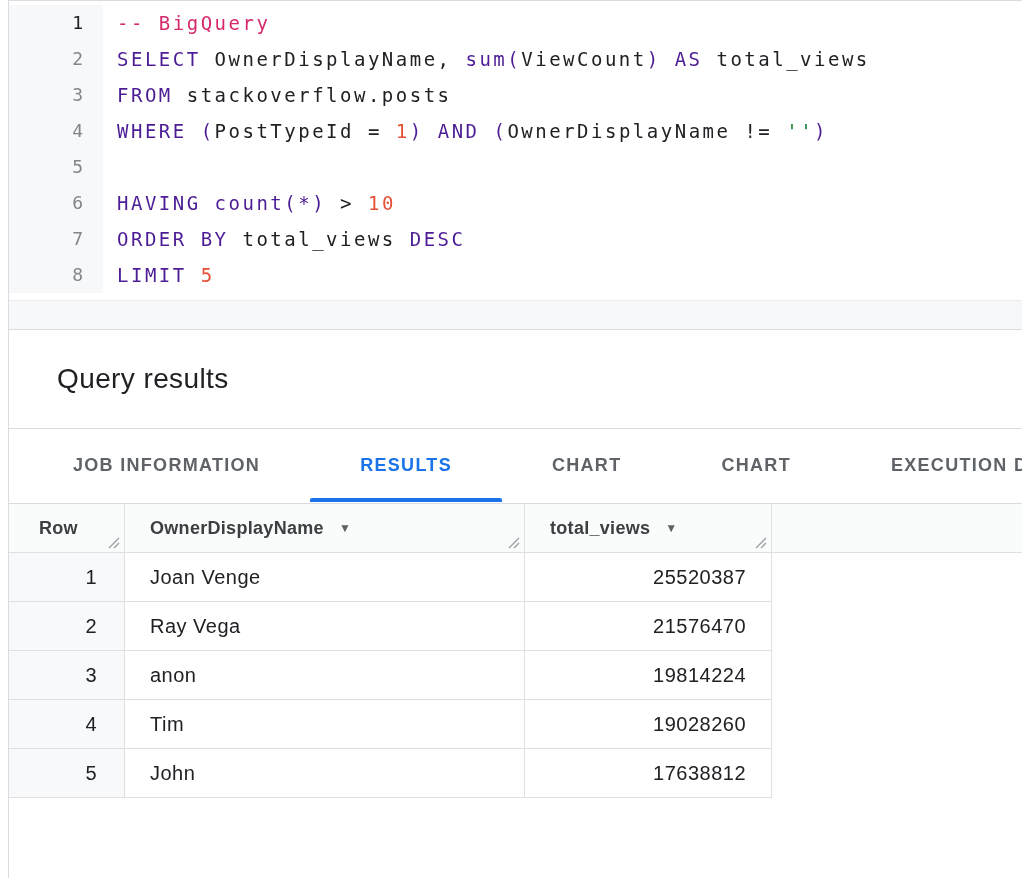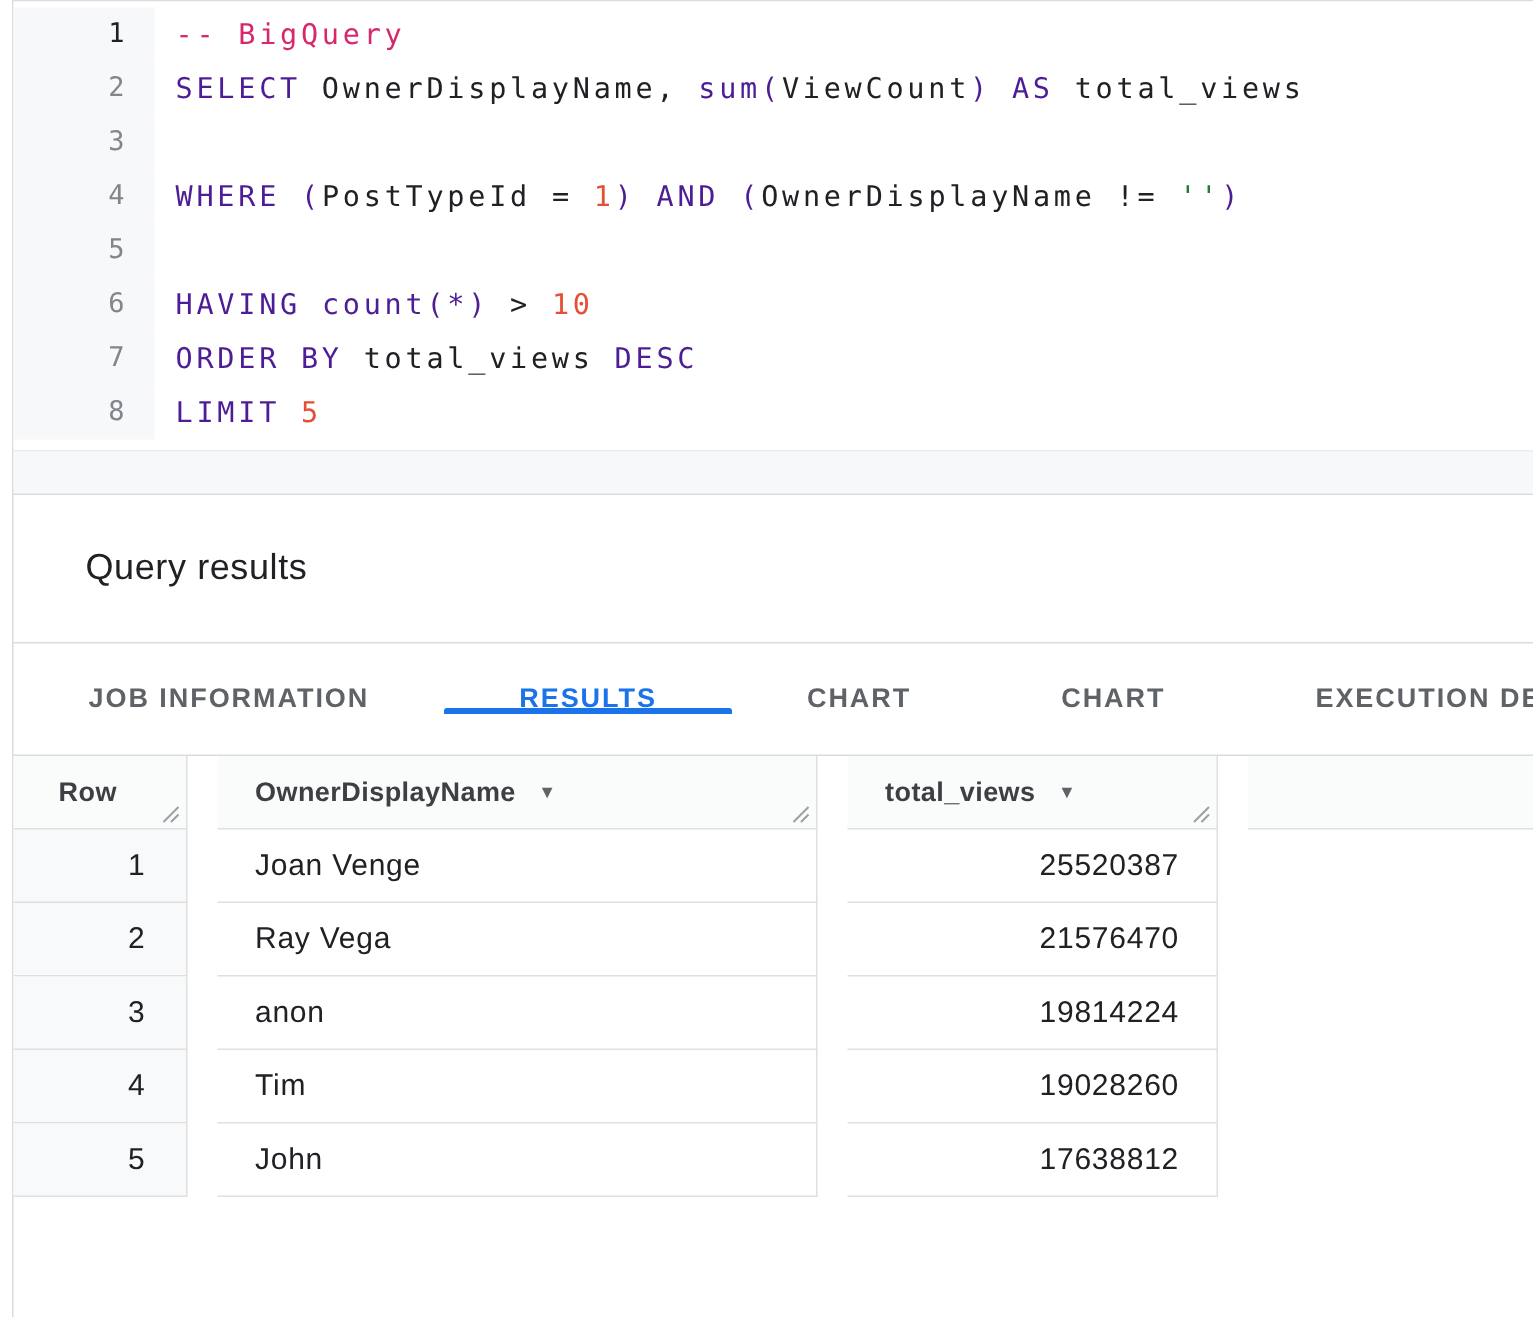--- a/index.html
+++ b/index.html
@@ -24,32 +24,32 @@
   .tk-n { color:#e45035; }
   .tk-s { color:#188038; }
 
   .editor-strip { position:absolute; top:300px; left:9px; right:0; height:29px; background:#f7f8f9; border-top:1px solid #e9ebee; }
   .divider { position:absolute; left:8px; right:0; height:1px; background:#dadce0; }
   #divider-editor { top:329px; }
   #divider-title { top:428px; }
 
   
   .results-title-row { position:absolute; top:330px; left:9px; right:0; height:98px; display:flex; align-items:center; }
-  .results-title { font-size:24px; font-weight:400; letter-spacing:.4px; color:#202124; margin-left:48px; }
+  .results-title { font-size:28px; font-weight:400; letter-spacing:.4px; color:#202124; margin-left:48px; }
 
   
-  .tabs { position:absolute; top:429px; left:9px; right:0; height:73px; display:flex; overflow:hidden;align-items:center; }
+  .tabs { position:absolute; top:429px; left:23px; right:0; height:73px; display:flex; overflow:hidden; }
   .tab { position:relative; display:flex; align-items:center; padding:0 50px; font-size:18px; font-weight:700;
          letter-spacing:1.3px; color:#5f6368; white-space:nowrap; cursor:pointer; }
   .tab.active { color:#1a73e8; }
   .tab.active::after { content:""; position:absolute; left:0; right:0; bottom:0; height:4px; background:#1a73e8; border-radius:2px 2px 0 0; }
 
   
   .rtable { position:absolute; top:503px; left:9px; right:0; border-top:1px solid #dadce0; }
-  .t-row { display:flex; height:49px;gap:20px; }
+  .t-row { display:flex; height:49px; }
   .cell { display:flex; align-items:center; height:100%; border-bottom:1px solid #e0e0e0; overflow:hidden; }
   .c-row   { width:116px; flex:0 0 116px; border-right:1px solid #e0e0e0; }
   .c-owner { width:400px; flex:0 0 400px; border-right:1px solid #e0e0e0; }
   .c-total { width:247px; flex:0 0 247px; border-right:1px solid #e0e0e0; }
   .c-fill  { flex:1; }
   .t-head .cell { background:#fafbfb; position:relative; font-size:18px; font-weight:700; color:#3c4043; letter-spacing:.3px; }
   .t-head .c-row { padding-left:30px; }
   .t-head .c-owner, .t-head .c-total { padding-left:25px; }
   .t-body .cell { font-size:20px; letter-spacing:.5px; color:#202124; }
   .t-body .c-row { background:#f8f9fa; justify-content:flex-end; padding-right:27px; }
@@ -70,20 +70,21 @@
       <div class="code-line">
         <span class="ln active">1</span>
         <span class="code-text"><span class="tk-c">-- BigQuery</span></span>
       </div>
       <div class="code-line">
         <span class="ln">2</span>
         <span class="code-text"><span class="tk-k">SELECT</span><span class="tk-p"> OwnerDisplayName, </span><span class="tk-k">sum</span><span class="tk-k">(</span><span class="tk-p">ViewCount</span><span class="tk-k">)</span><span class="tk-p"> </span><span class="tk-k">AS</span><span class="tk-p"> total_views</span></span>
       </div>
       <div class="code-line">
         <span class="ln">3</span>
+        <span class="code-text"><span class="tk-k">FROM</span><span class="tk-p"> stackoverflow.posts</span></span>
       </div>
       <div class="code-line">
         <span class="ln">4</span>
         <span class="code-text"><span class="tk-k">WHERE</span><span class="tk-p"> </span><span class="tk-k">(</span><span class="tk-p">PostTypeId = </span><span class="tk-n">1</span><span class="tk-k">)</span><span class="tk-p"> </span><span class="tk-k">AND</span><span class="tk-p"> </span><span class="tk-k">(</span><span class="tk-p">OwnerDisplayName != </span><span class="tk-s">''</span><span class="tk-k">)</span></span>
       </div>
       <div class="code-line">
         <span class="ln">5</span>
       </div>
       <div class="code-line">
         <span class="ln">6</span>

